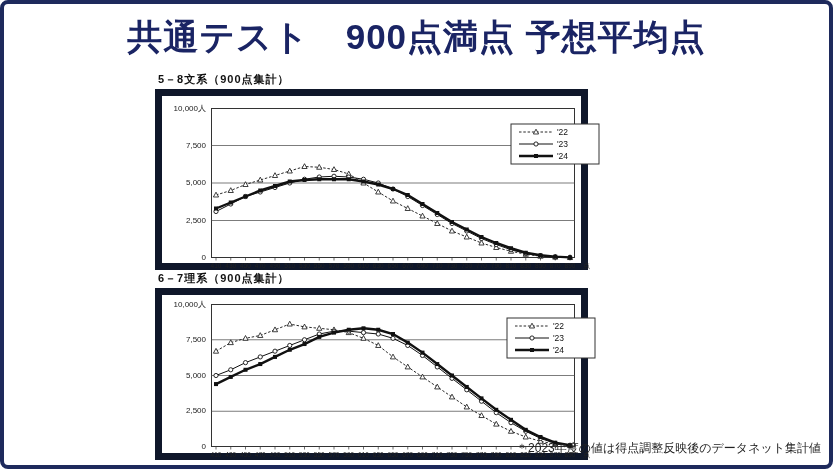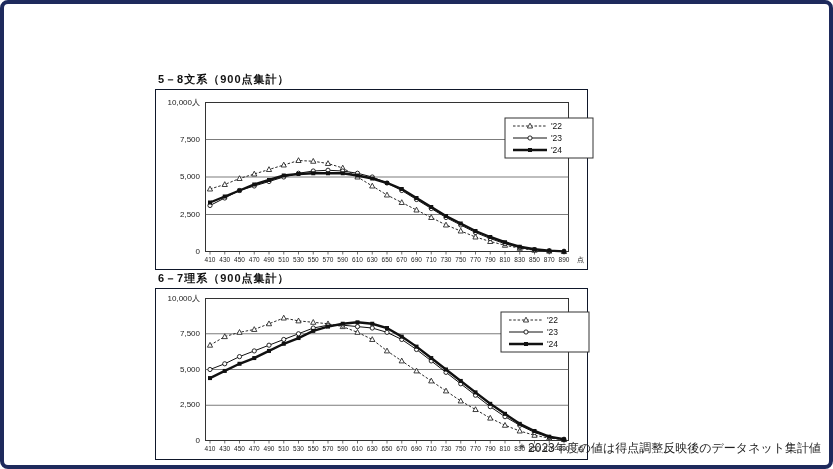--- a/index.html
+++ b/index.html
@@ -1,31 +1,32 @@
 <!DOCTYPE html>
 <html><head>
 <meta charset="utf-8">
 <style>
   html,body{margin:0;padding:0;background:#fff;font-family:"Liberation Sans","DejaVu Sans",sans-serif;}
   .page{position:relative;width:833px;height:469px;box-sizing:border-box;border:4px solid #1e2a5c;border-radius:8px;background:#fff;overflow:hidden;}
   .title{position:absolute;top:10px;left:0;width:100%;margin:0;text-align:center;font-size:35px;font-weight:bold;color:#1a2464;letter-spacing:1px;white-space:pre;}
   .chart-block{position:absolute;width:433px;padding-left:14px;}
   .chart-heading{font-size:11px;font-weight:bold;color:#111;margin:0 0 2px 3px;letter-spacing:1px;}
-  .chart-frame{position:relative;width:433px;border:1px solid #0f172a;background:#fff;box-sizing:border-box;}
+  .chart-frame{position:relative;width:433px;border:7px solid #0f172a;background:#fff;box-sizing:border-box;}
   .y-labels{position:absolute;left:0;top:0;width:46px;height:100%;}
   .y-labels div{position:absolute;width:46px;text-align:right;font-size:8px;color:#222;padding-right:2px;box-sizing:border-box;}
   .plot{position:absolute;overflow:visible;}
   .x-labels span{position:absolute;width:20px;text-align:center;font-size:6.5px;color:#222;}
   .x-unit{position:absolute;font-size:7px;color:#222;}
   .footnote{position:absolute;right:8px;top:436px;font-size:12px;font-weight:normal;color:#222;}
 </style>
 </head>
 <body>
 
 <div class="page">
+  <h1 class="title">共通テスト　900点満点 予想平均点</h1>
 
   <section class="chart-block" id="chart0" style="left: 137px; top: 68px;">
     <div class="chart-heading">5－8文系（900点集計）</div>
     <div class="chart-frame" style="height: 181px;">
       <div class="y-labels">
           <div style="top: 7px;">10,000人</div>
           <div style="top: 44.5px;">7,500</div>
           <div style="top: 82px;">5,000</div>
           <div style="top: 119.5px;">2,500</div>
           <div style="top: 157px;">0</div>

